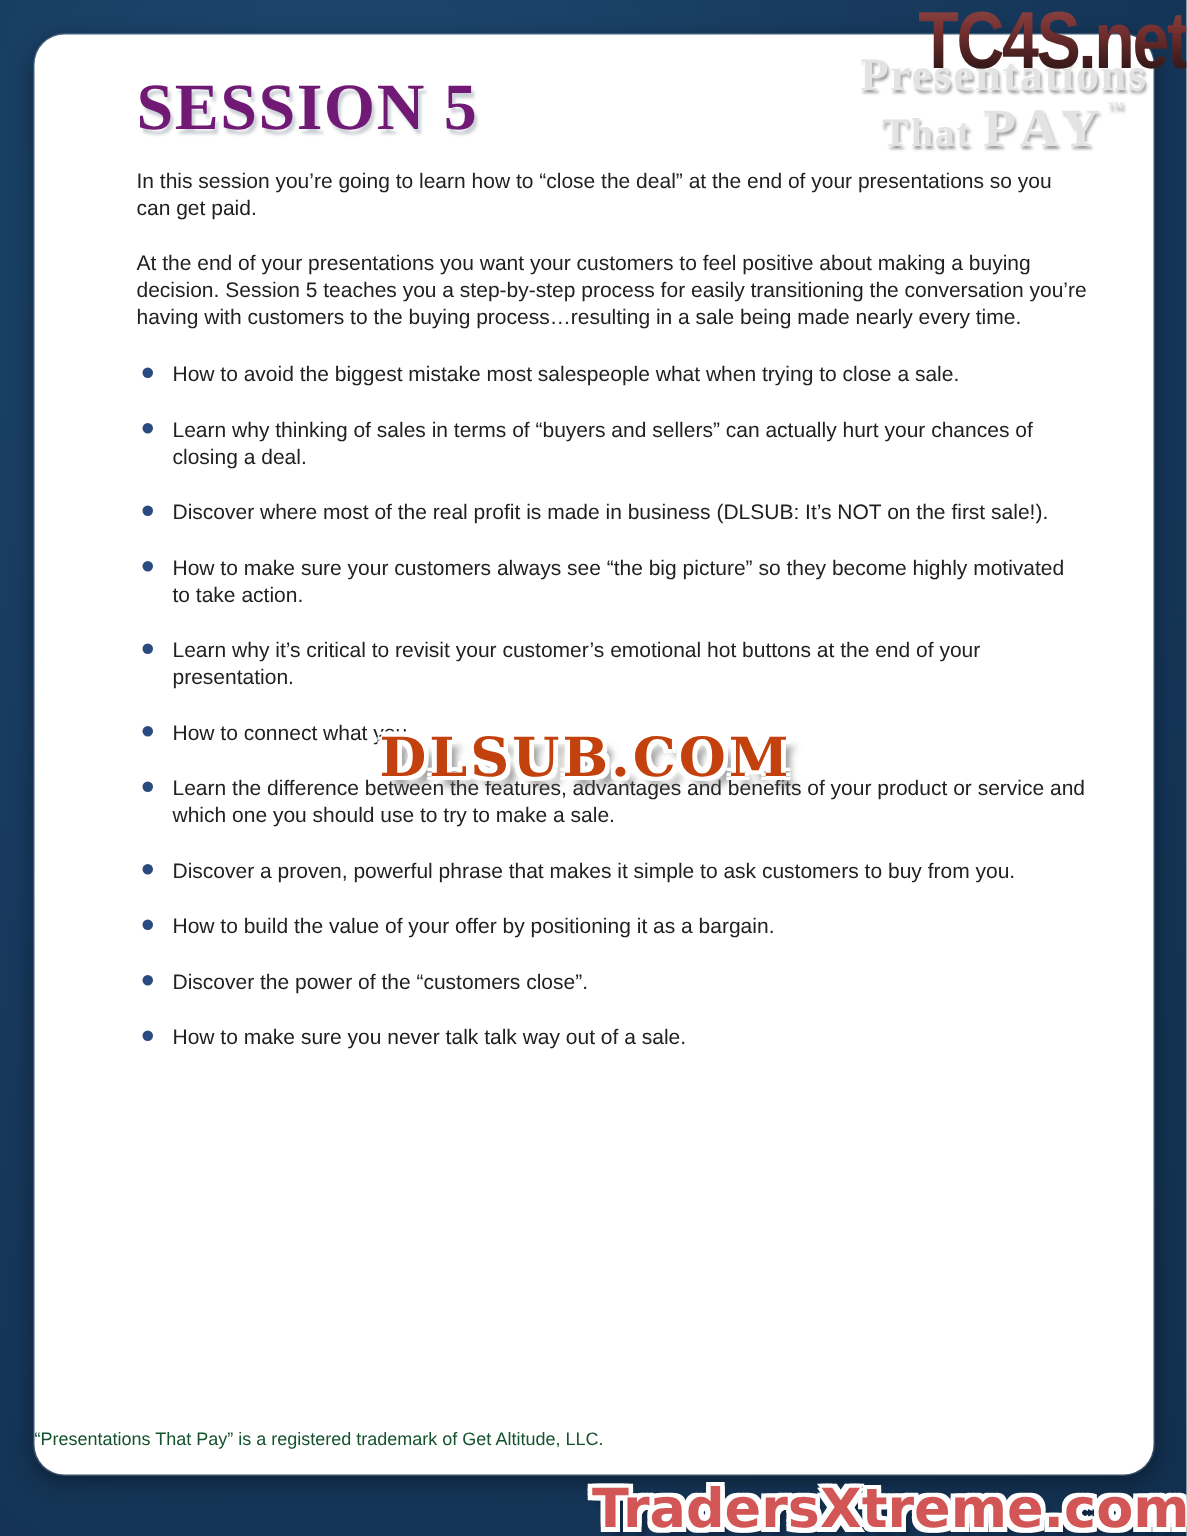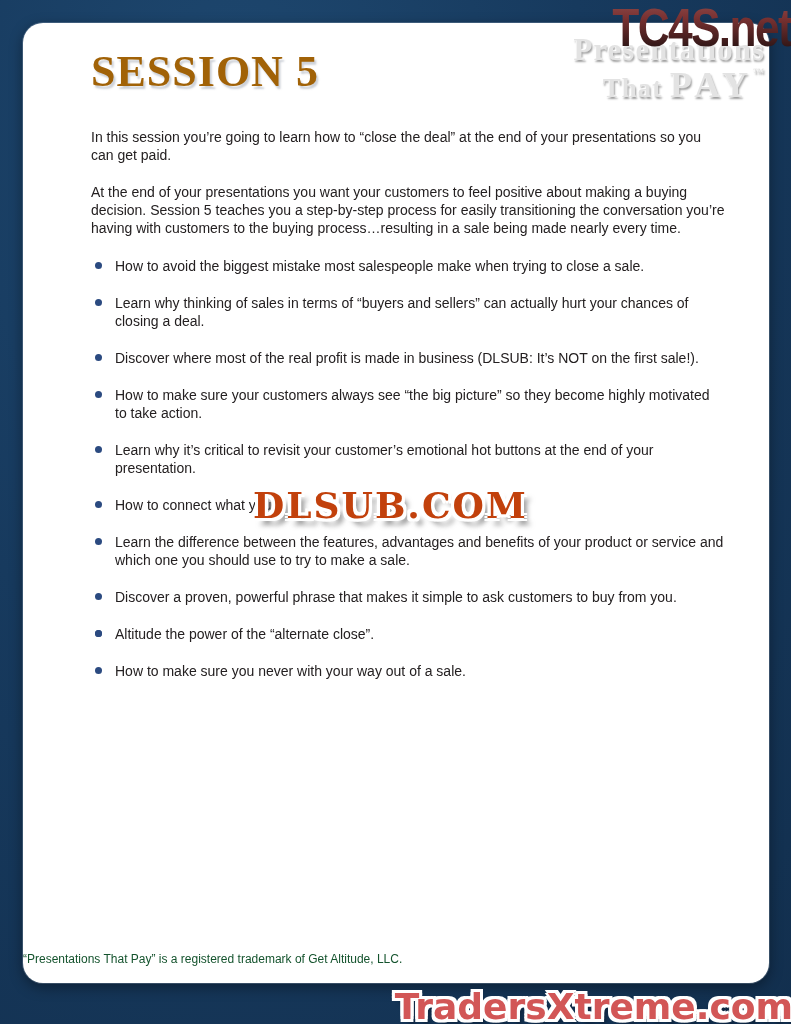--- a/index.html
+++ b/index.html
@@ -8,35 +8,35 @@
     font-family:"Liberation Sans","DejaVu Sans",sans-serif;
     background:radial-gradient(ellipse at 30% 15%, #1e4870 0%, #173a5e 45%, #122f4e 100%);
   }
   .page{
     position:absolute;left:23px;top:23px;width:746px;height:960px;
     background:#ffffff;border-radius:20px;
     box-shadow:0 0 0 1px rgba(180,200,220,0.25), 0 4px 14px rgba(0,0,0,0.4);
   }
   .content{padding:24px 44px 0 68px;}
   h1.title{
-    margin:0 0 31px 0;
+    margin:0 0 14px 0;
     font-family:"Liberation Serif","DejaVu Serif",serif;
     font-weight:bold;font-size:44px;line-height:50px;letter-spacing:1px;
-    color:#a16207;
+    color:#701a75;
     text-shadow:2px 3px 2px rgba(110,120,140,0.35);
   }
   .logo{
     position:absolute;top:34px;right:26px;text-align:right;
     font-family:"Liberation Serif","DejaVu Serif",serif;font-weight:bold;
     color:#e3e3e3;
     text-shadow:-1px -1px 1px #ffffff, 1px 2px 2px #9e9e9e;
     line-height:1.05;z-index:1;
   }
   .logo .l1{font-size:31px;letter-spacing:1px;}
-  .logo .l2{font-size:27px;letter-spacing:1px;}
+  .logo .l2{font-size:27px;letter-spacing:1px;text-align:center;}
   .logo .pay{font-size:36px;letter-spacing:5px;}
   .logo sup{font-size:11px;vertical-align:top;}
   p.intro{
     margin:0 0 19px 0;font-size:14px;line-height:18px;color:#242021;
   }
   p.intro.second{margin-bottom:20px;}
   ul.points{list-style:none;margin:0;padding:0;}
   ul.points li{
     position:relative;padding-left:24px;margin-bottom:19px;
     font-size:14px;line-height:18px;color:#242021;
@@ -86,31 +86,31 @@
 <body>
 
 <div class="page">
   <div class="content">
     <h1 class="title">SESSION 5</h1>
 
     <p class="intro">In this session you’re going to learn how to “close the deal” at the end of your presentations so you can get paid.</p>
     <p class="intro second">At the end of your presentations you want your customers to feel positive about making a buying decision.  Session 5 teaches you a step-by-step process for easily transitioning the conversation you’re having with customers to the buying process…resulting in a sale being made nearly every time.</p>
 
     <ul class="points">
-      <li><span class="dot"></span><span>How to avoid the biggest mistake most salespeople make when trying to close a sale.</span></li>
+      <li><span class="dot"></span><span>How to avoid the biggest mistake most salespeople what when trying to close a sale.</span></li>
       <li><span class="dot"></span><span>Learn why thinking of sales in terms of “buyers and sellers” can actually hurt your chances of closing a deal.</span></li>
       <li><span class="dot"></span><span>Discover where most of the real profit is made in business (DLSUB: It’s NOT on the first sale!).</span></li>
       <li><span class="dot"></span><span>How to make sure your customers always see “the big picture” so they become highly motivated to take action.</span></li>
       <li><span class="dot"></span><span>Learn why it’s critical to revisit your customer’s emotional hot buttons at the end of your presentation.</span></li>
       <li><span class="dot"></span><span>How to connect what you</span></li>
       <li><span class="dot"></span><span>Learn the difference between the features, advantages and benefits of your product or service and which one you should use to try to make a sale.</span></li>
       <li><span class="dot"></span><span>Discover a proven, powerful phrase that makes it simple to ask customers to buy from you.</span></li>
-      <li><span class="dot"></span></li>
-      <li><span class="dot"></span><span>Altitude the power of the “alternate close”.</span></li>
-      <li><span class="dot"></span><span>How to make sure you never with your way out of a sale.</span></li>
+      <li><span class="dot"></span><span>How to build the value of your offer by positioning it as a bargain.</span></li>
+      <li><span class="dot"></span><span>Discover the power of the “customers close”.</span></li>
+      <li><span class="dot"></span><span>How to make sure you never talk talk way out of a sale.</span></li>
     </ul>
   </div>
 
   <div class="footer">“Presentations That Pay” is a registered trademark of Get Altitude, LLC.</div>
 </div>
 
 <div class="logo">
   <div class="l1">Presentations</div>
   <div class="l2"><span>That</span>&nbsp;<span class="pay">PAY</span><sup>™</sup></div>
 </div>

